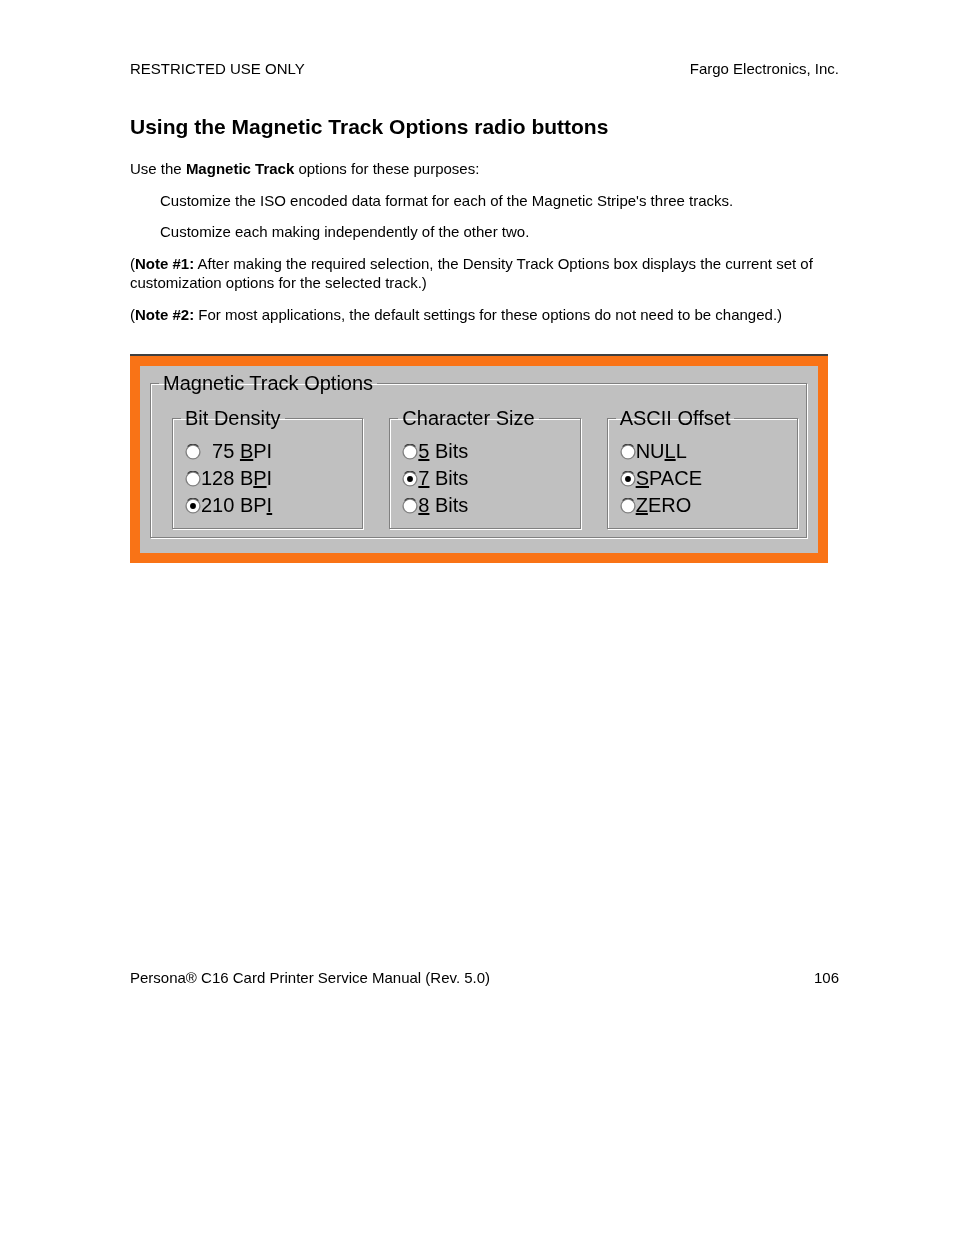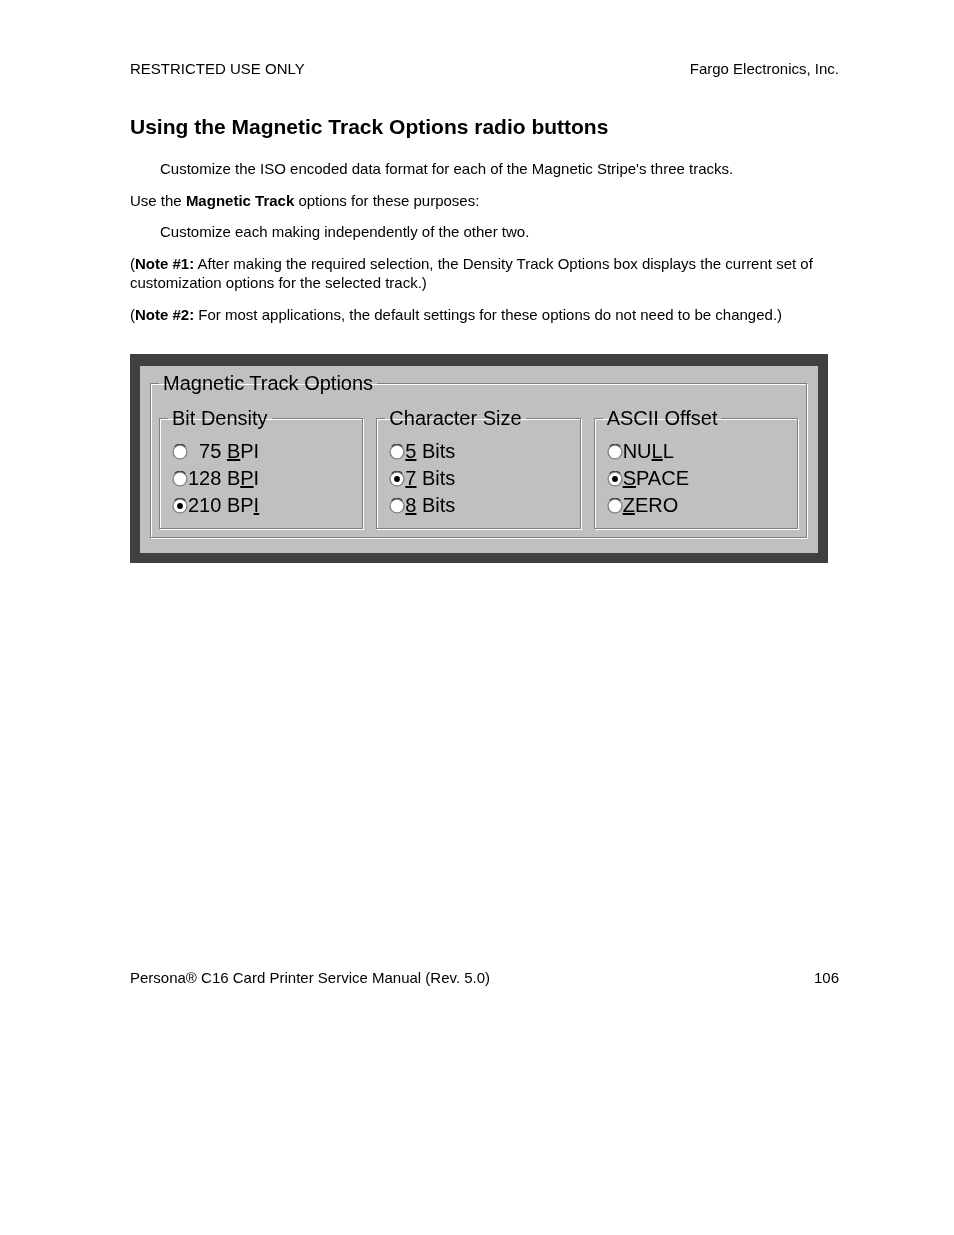--- a/index.html
+++ b/index.html
@@ -37,21 +37,21 @@
   }
   .bold { font-weight: bold; }
 
   
   .dialog-wrap {
     margin-top: 30px;
     width: 698px;
     border-top: 2px solid #404040;
   }
   .dialog-outer {
-    background: #404040;
+    background: #f97316;
     padding: 10px;
   }
   .dialog {
     background: #c0c0c0;
     padding: 6px 10px 14px 10px;
     font-family: "MS Sans Serif", Tahoma, Arial, sans-serif;
     font-size: 20px;
   }
   fieldset.groupbox {
     border: 1px solid #808080;
@@ -66,20 +66,21 @@
     font-size: 20px;
     color: #000;
   }
   .inner-row {
     display: flex;
     gap: 12px;
     margin-top: 6px;
   }
   .inner-row fieldset.groupbox {
     flex: 1 1 0;
+    margin-left: 13px;
   }
   .radio-row {
     display: flex;
     align-items: center;
     margin: 4px 0 4px 4px;
     font-size: 20px;
   }
   .radio-indicator {
     width: 16px;
     height: 16px;
@@ -106,25 +107,25 @@
 
 <div class="page">
 
   <div class="header-row">
     <span>RESTRICTED USE ONLY</span>
     <span>Fargo Electronics, Inc.</span>
   </div>
 
   <h2 class="section-title">Using the Magnetic Track Options radio buttons</h2>
 
-  <p class="body-text indent">Customize the ISO encoded data format for each of the Magnetic Stripe's three tracks.</p>
-
   <p class="body-text">
     <span>Use the </span><span class="bold">Magnetic Track</span><span> options for these purposes:</span>
   </p>
+
+  <p class="body-text indent">Customize the ISO encoded data format for each of the Magnetic Stripe's three tracks.</p>
   <p class="body-text indent">Customize each making independently of the other two.</p>
 
   <p class="body-text">
     (<span class="bold">Note #1:</span><span>  After making the required selection, the Density Track Options box displays the current set of customization options for the selected track.)</span>
   </p>
 
   <p class="body-text">
     (<span class="bold">Note #2:</span><span>  For most applications, the default settings for these options do not need to be changed.)</span>
   </p>
 

